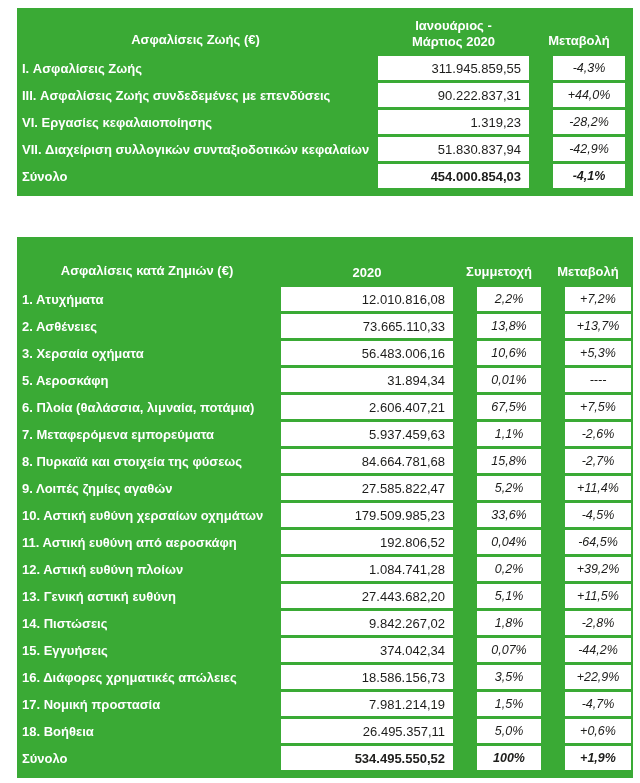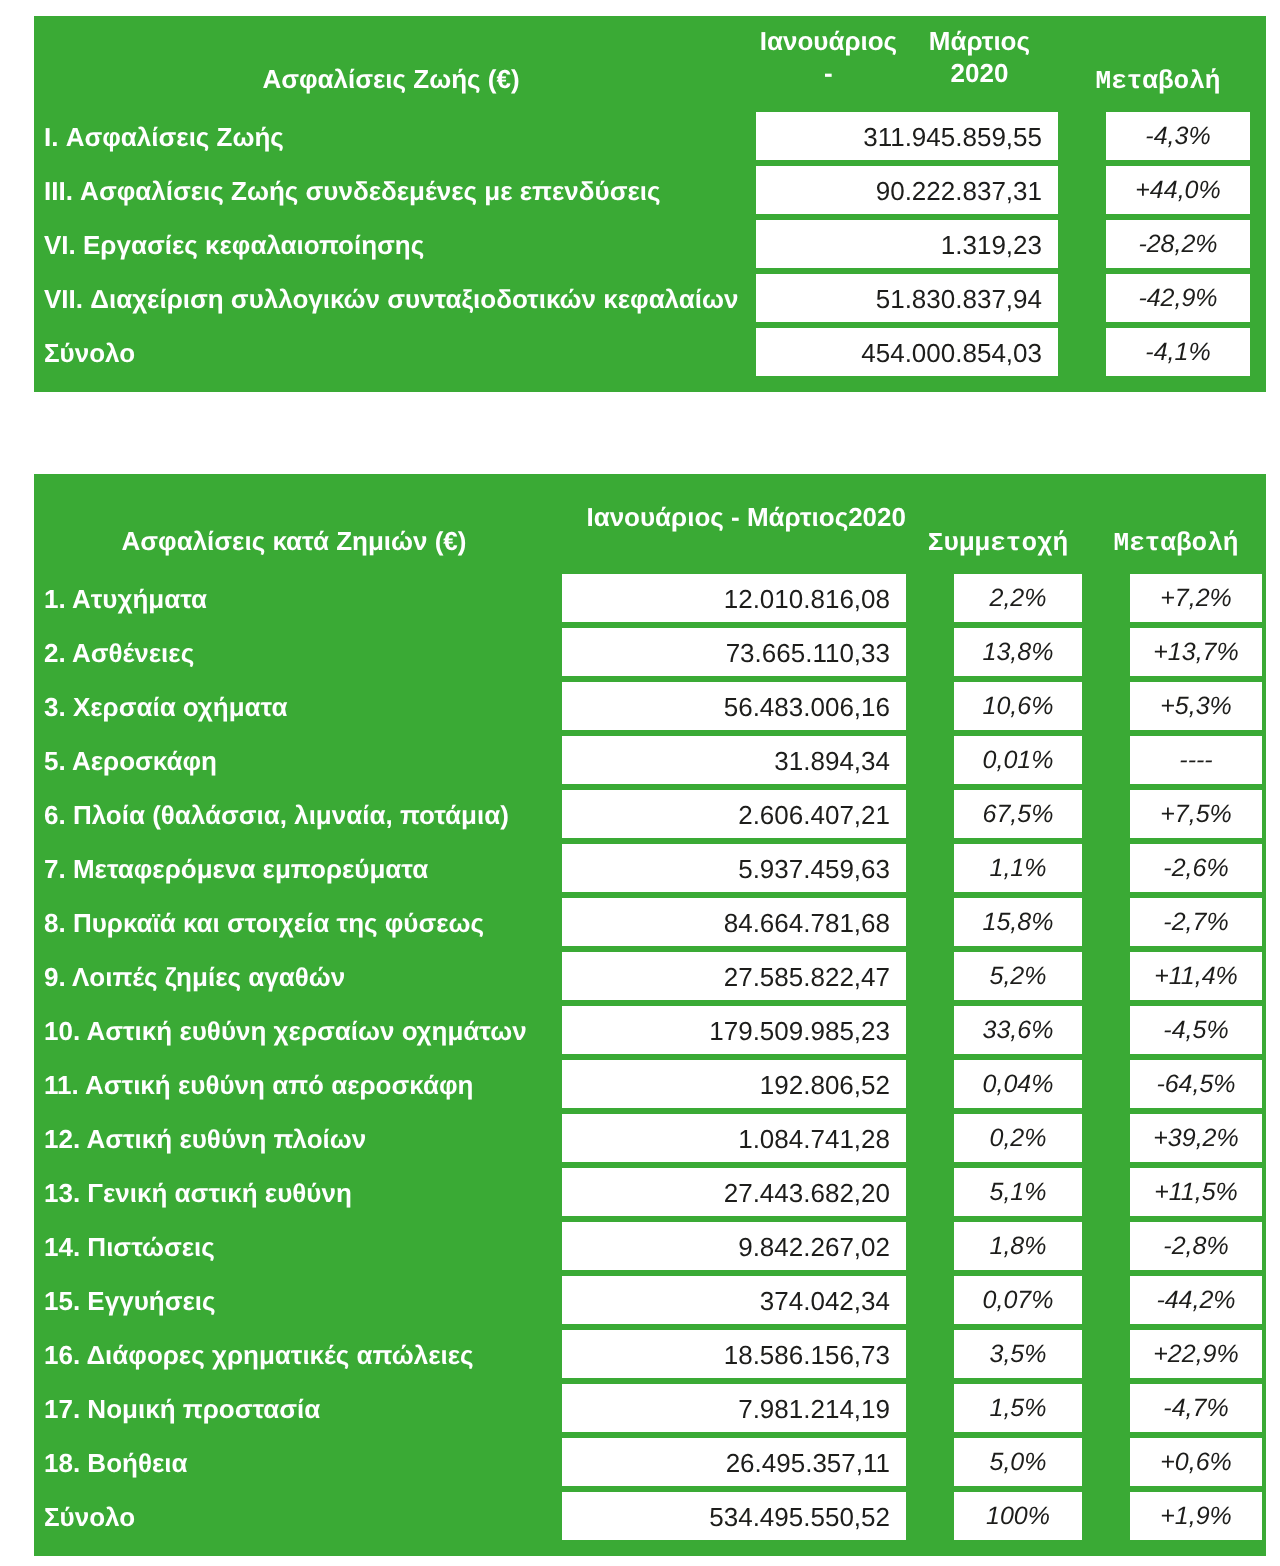--- a/index.html
+++ b/index.html
@@ -53,45 +53,44 @@
     justify-content: flex-end;
     padding-right: 8px;
   }
   .shr, .chg {
     background: var(--cell-white, #ffffff);
     justify-content: center;
     font-style: italic;
     font-size: 12.5px;
     margin-left: 20px;
   }
-  .total .val, .total .shr, .total .chg { font-weight: normal; }
+  .total .val, .total .shr, .total .chg { font-weight: bold; }
   .hdr {
     color: #ffffff;
     font-weight: bold;
     font-size: 13px;
     background: transparent;
   }
   .hdr-title {
     align-items: flex-end;
     justify-content: center;
     padding-bottom: 6px;
   }
   .hdr-period {
-    flex-direction: row;
+    flex-direction: column;
     align-items: center;
     justify-content: flex-end;
     line-height: 1.25;
     text-align: center;
     padding-bottom: 3px;
   }
   .hdr-col {
     align-items: flex-end;
     justify-content: center;
     padding-bottom: 5px;
-    font-family: Liberation Mono, monospace;
   }
 </style>
 </head>
 <body>
 
 <div class="tbl" id="life-table">
   <div class="hdr-row">
     <div class="cell hdr hdr-title">Ασφαλίσεις Ζωής (€)</div>
     <div class="cell hdr hdr-period">
       <span>Ιανουάριος -</span>
@@ -124,21 +123,20 @@
     <div class="cell lbl">Σύνολο</div>
     <div class="cell val">454.000.854,03</div>
     <div class="cell chg">-4,1%</div>
   </div>
 </div>
 
 <div class="tbl" id="nonlife-table">
   <div class="hdr-row">
     <div class="cell hdr hdr-title">Ασφαλίσεις κατά Ζημιών (€)</div>
     <div class="cell hdr hdr-period">
-      <span>Ιανουάριος - Μάρτιος</span>
       <span>2020</span>
     </div>
     <div class="cell hdr hdr-col">Συμμετοχή</div>
     <div class="cell hdr hdr-col">Μεταβολή</div>
   </div>
 
   <div class="row">
     <div class="cell lbl">1. Ατυχήματα</div>
     <div class="cell val">12.010.816,08</div>
     <div class="cell shr">2,2%</div>

